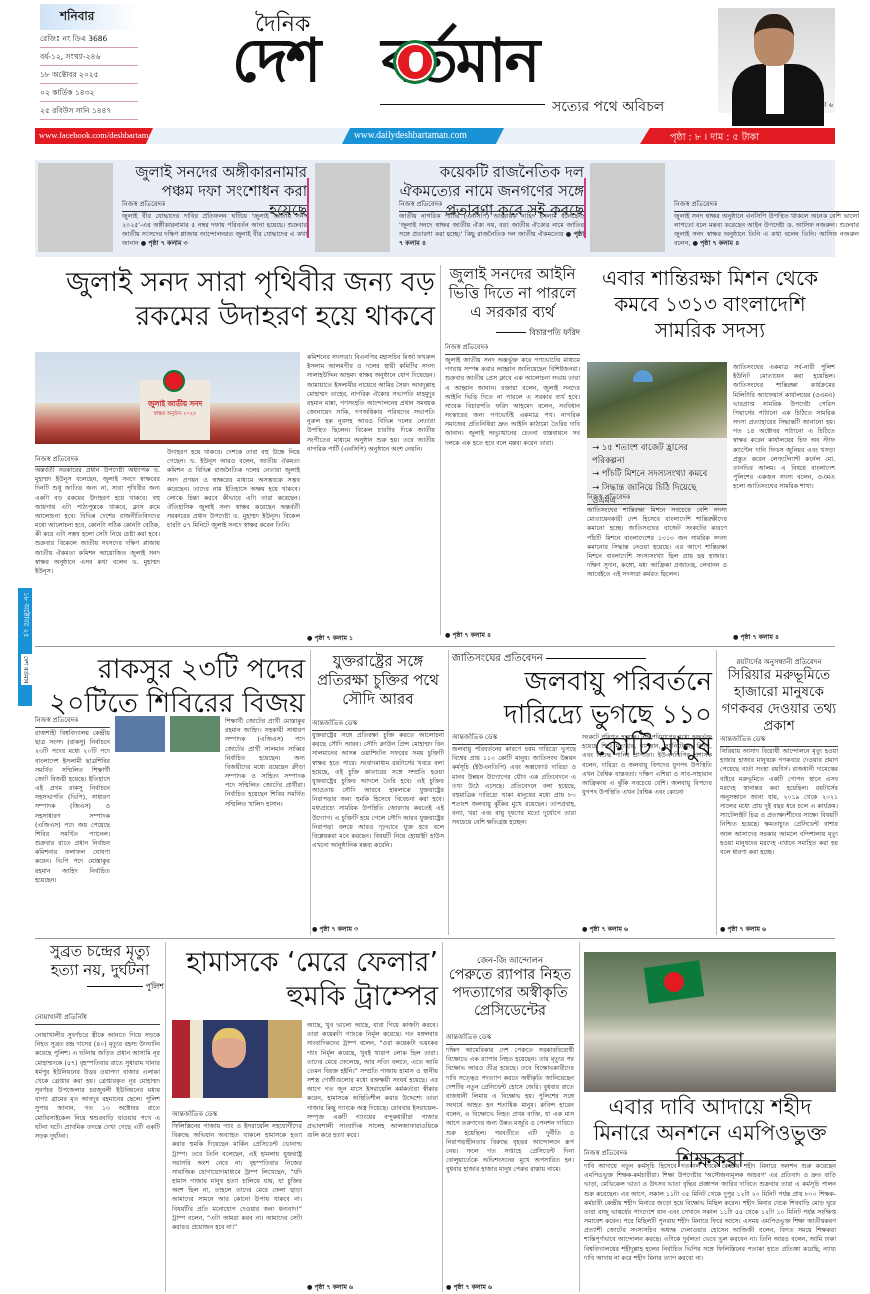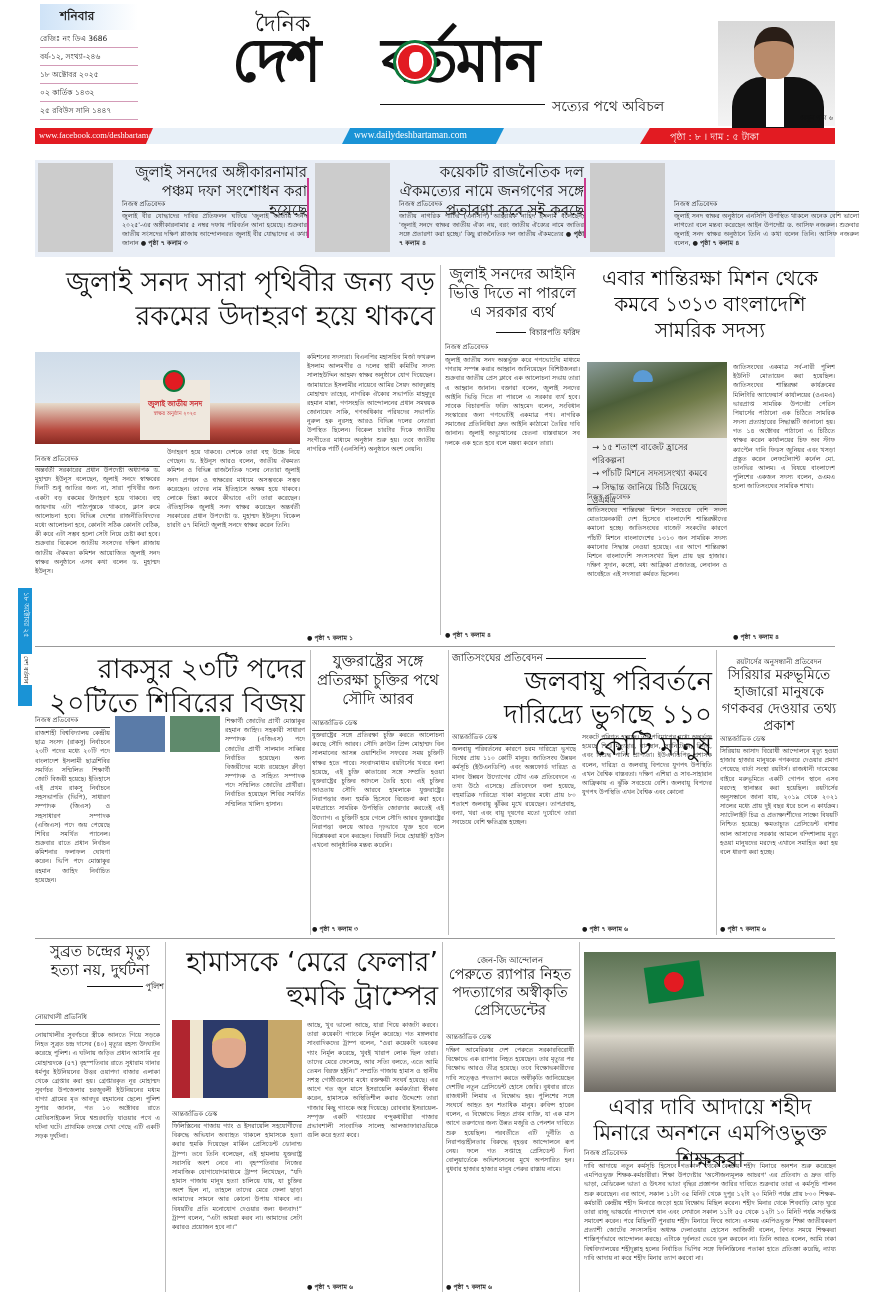--- a/index.html
+++ b/index.html
@@ -10,21 +10,21 @@
 .datebox{left:40px;top:4px;width:98px}
 .datebox .day{background:linear-gradient(90deg,#cfe3f7,#fff);font-weight:bold;font-size:12px;padding:3px 20px;color:#222}
 .datebox .line{font-size:7.5px;border-bottom:1px solid #d39bb7;padding:3px 0 2px 0;color:#222}
 .logo-small{left:255px;top:6px;font-size:22px;color:#111}
 .logo-main{left:232px;top:30px;font-size:60px;font-weight:bold;letter-spacing:-2px;color:#111;line-height:1}
 .logo-main .part2{margin-left:6px}
 .emblem{left:393px;top:40px;width:44px;height:44px;border-radius:50%;background:#e21b22;border:3px solid #0b7a3b;box-shadow:0 0 0 2px #fff inset}
 .emblem:after{content:"";position:absolute;left:13px;top:9px;width:14px;height:20px;background:#fff;border-radius:40% 30% 50% 40%}
 .tag-rule{left:380px;top:104px;width:165px;border-top:1px solid #111}
 .tagline{left:552px;top:95px;font-size:14px}
-.celeb{left:718px;top:21px;width:117px;height:105px;background:linear-gradient(180deg,#d8d8d8,#f4f4f4)}
+.celeb{left:718px;top:8px;width:117px;height:105px;background:linear-gradient(180deg,#d8d8d8,#f4f4f4)}
 .celeb .head{position:absolute;left:36px;top:6px;width:40px;height:52px;background:#b88a6a;border-radius:45% 45% 40% 40%;border-top:14px solid #2a1e17}
 .celeb .body{position:absolute;left:14px;top:56px;width:92px;height:62px;background:#111;border-radius:30px 30px 0 0}
 .celeb .shirt{position:absolute;left:48px;top:56px;width:18px;height:50px;background:#fff}
 .celeb .cap{position:absolute;right:2px;bottom:2px;font-size:6.5px;color:#111}
 
 .strip{left:35px;top:128px;width:800px;height:16px;background:#e8f0f8}
 .fb{left:35px;top:128px;width:118px;height:16px;background:#e21b22;color:#fff;font-size:8.5px;padding:2px 4px;clip-path:polygon(0 0,100% 0,94% 100%,0 100%);font-family:"Liberation Serif",serif}
 .web{left:342px;top:128px;width:162px;height:16px;background:#1a93d6;color:#fff;font-size:9.5px;padding:2px 12px;clip-path:polygon(5% 0,100% 0,95% 100%,0 100%);font-family:"Liberation Serif",serif}
 .price{left:640px;top:128px;width:195px;height:16px;background:#e21b22;color:#fff;font-size:9.5px;padding:2px 30px;clip-path:polygon(5% 0,100% 0,100% 100%,0 100%)}
 

